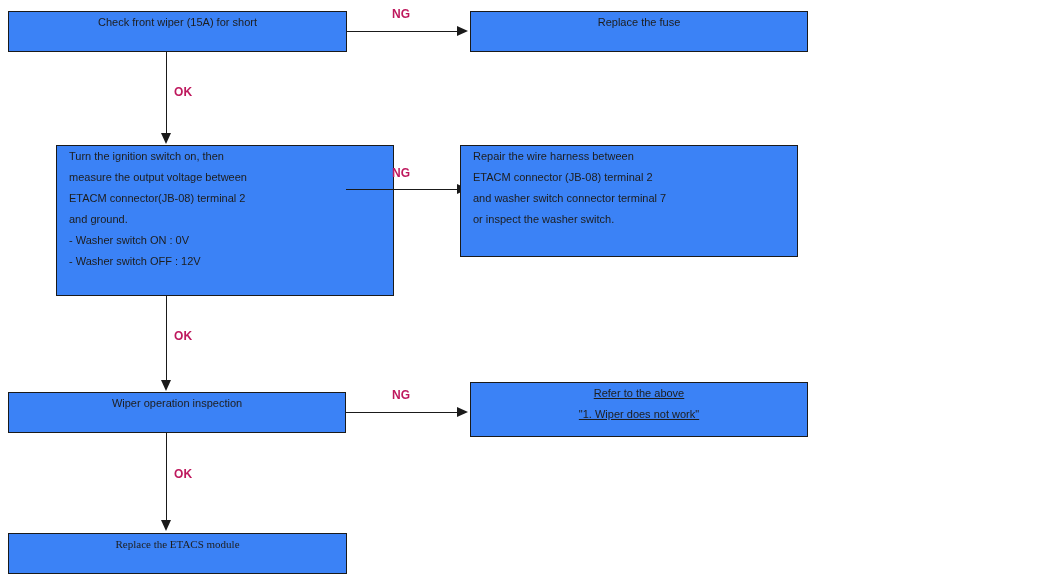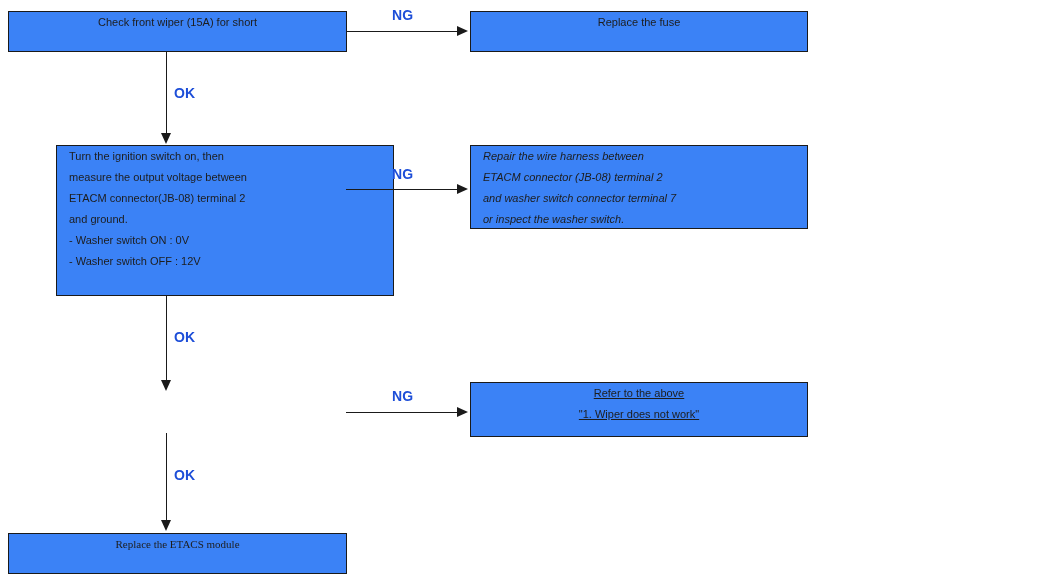--- a/index.html
+++ b/index.html
@@ -27,23 +27,23 @@
     flex-direction: column;
     justify-content: flex-start;
   }
   .node.center { align-items: center; text-align: center; }
   .node.left   { align-items: flex-start; text-align: left; }
   .node .pad { padding: 0 14px; white-space: pre-line; }
   .node.left .pad { padding: 0 0 0 12px; }
 
   .edge-label {
     position: absolute;
-    font-size: 14px;
+    font-size: 12px;
     font-weight: bold;
-    color: #1d4ed8;
+    color: #be185d;
     letter-spacing: 0.2px;
     white-space: nowrap;
   }
   .line-h {
     position: absolute;
     height: 0;
     border-top: 1.5px solid #1a1a1a;
   }
   .line-v {
     position: absolute;
@@ -92,31 +92,34 @@
 ETACM connector(JB-08) terminal 2
 and ground.
 - Washer switch ON : 0V
 - Washer switch OFF : 12V</div>
   </div>
 
   <div class="line-h" style="left:346px; top:189px; width:112px;"></div>
   <div class="arrow-right" style="left:457px; top:184px;"></div>
   <div class="edge-label" style="left:392px; top:166px;">NG</div>
 
-  <div class="node left" style="left:470px; top:145px; width:338px; height:84px;font-style:italic;">
+  <div class="node left" style="left:460px; top:145px; width:338px; height:112px;">
     <div class="pad">Repair the wire harness between
 ETACM connector (JB-08) terminal 2
 and washer switch connector terminal 7
 or inspect the washer switch.</div>
   </div>
 
   <div class="line-v" style="left:166px; top:296px; height:85px;"></div>
   <div class="arrow-down" style="left:161px; top:380px;"></div>
   <div class="edge-label" style="left:174px; top:329px;">OK</div>
 
+  <div class="node center" style="left:8px; top:392px; width:338px; height:41px;">
+    <div class="pad">Wiper operation inspection</div>
+  </div>
 
   <div class="line-h" style="left:346px; top:412px; width:112px;"></div>
   <div class="arrow-right" style="left:457px; top:407px;"></div>
   <div class="edge-label" style="left:392px; top:388px;">NG</div>
 
   <div class="node center" style="left:470px; top:382px; width:338px; height:55px;text-decoration:underline;">
     <div class="pad">Refer to the above
 "1. Wiper does not work"</div>
   </div>
 

